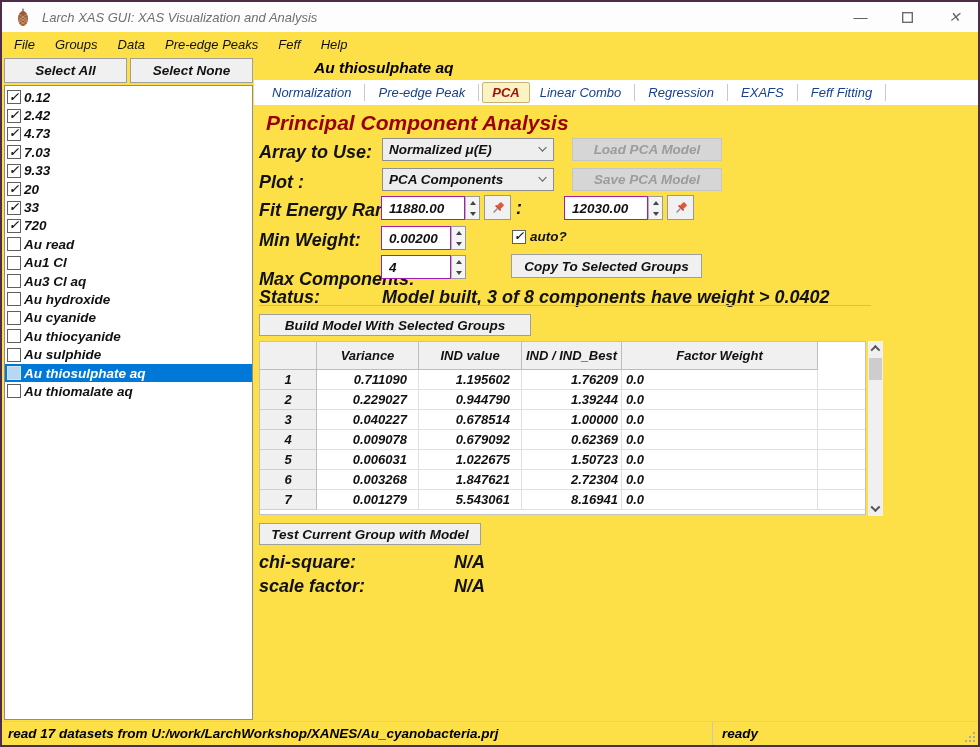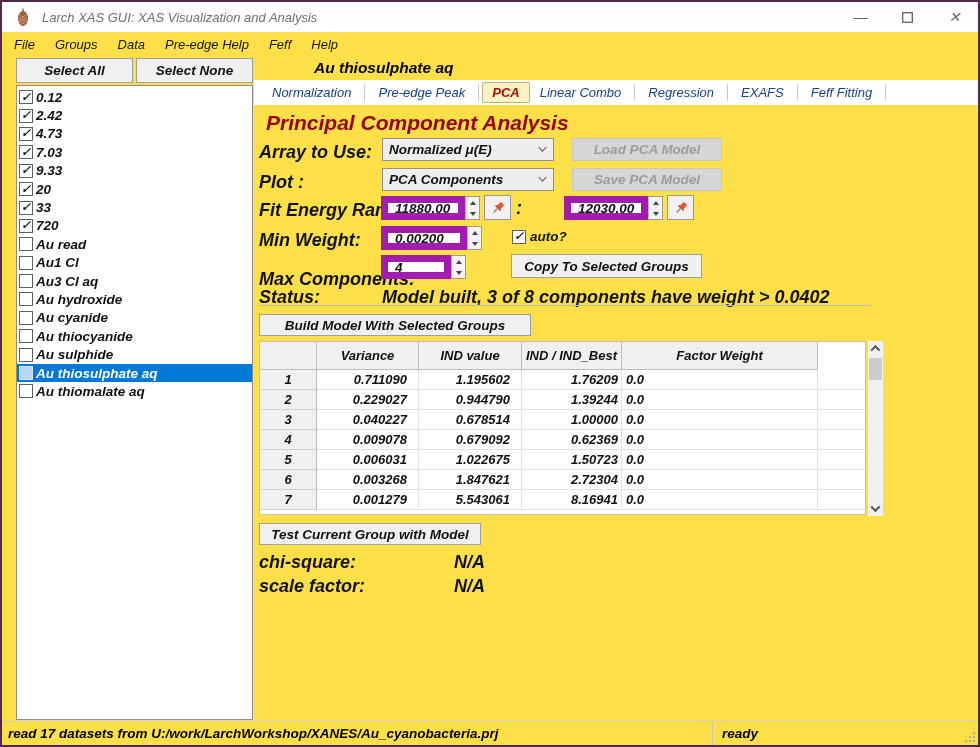--- a/index.html
+++ b/index.html
@@ -17,21 +17,21 @@
   .titlebar .app-icon { width:16px; height:19px; flex:none; }
   .titlebar-title { color:#6f6f6f; font-size:13px; margin-left:11px; white-space:nowrap; }
   .win-controls { margin-left:auto; display:flex; height:100%; }
   .win-btn { width:47px; height:100%; display:flex; align-items:center; justify-content:center; color:#636363; font-size:14px; }
   
   .menubar { height:25px; display:flex; align-items:center; padding-left:2px; flex:none; font-size:13px; color:#111; }
   .menu-item { padding:3px 10px; white-space:nowrap; }
   
   .body { flex:1; display:flex; min-height:0; }
   
-  .sidebar { width:252px; flex:none; display:flex; flex-direction:column; padding:1px 1px 1px 14px; }
+  .sidebar { width:252px; flex:none; display:flex; flex-direction:column; padding:1px 1px 1px 2px; }
   .sidebar-buttons { display:flex; gap:3px; margin-bottom:2px; }
   .btn { background:#f0f0f0; border:1px solid #9f9f9f; font-weight:bold; font-size:13.5px; color:#111;
          display:flex; align-items:center; justify-content:center; font-family:inherit; }
   .sidebar-buttons .btn { flex:1; height:25px; }
   .listbox { flex:1; background:#ffffff; border:1px solid #8d8d8d; overflow:hidden; padding-top:2px; }
   .list-item { height:18.4px; display:flex; align-items:center; padding-left:2px; font-weight:bold; font-size:13.5px; color:#111; }
   .cb { width:14px; height:14px; border:1px solid #5f5f5f; background:#fff; margin-right:3px; flex:none;
         display:flex; align-items:center; justify-content:center; font-size:12px; color:#222; }
   .list-item.checked .cb::after { content:"\2713"; margin-top:-1px; }
   .list-item.selected { background:#0078d7; color:#ffffff; }
@@ -46,21 +46,21 @@
   .tab-sep { width:1px; height:17px; background:#c9c9c9; margin:0 3px; flex:none; }
   .content { position:absolute; top:48px; left:0; right:0; bottom:0; }
   .lbl { position:absolute; font-weight:bold; font-size:18px; color:#111; white-space:nowrap; }
   .pca-heading { position:absolute; left:12px; top:6px; color:#9a0000; font-weight:bold; font-size:21px; }
   .combo { position:absolute; width:172px; height:23px; background:#eeeeee; border:1px solid #8f8f8f;
            font-weight:bold; font-size:13.5px; display:flex; align-items:center; padding-left:6px; color:#111; }
   .chev { margin-left:auto; margin-right:9px; border:solid #5a5a5a; border-width:0 1.5px 1.5px 0; padding:2.6px; transform:rotate(45deg) translateY(-2px); }
   .pushbtn { position:absolute; height:23px; }
   .pushbtn.disabled { background:#d6d6d6; color:#9c9c9c; border:1px solid #c6c6c6; }
   .spinfield { position:absolute; display:flex; height:24px; }
-  .spin-text { background:#ffffff; border:7px solid #a21caf; font-weight:bold; font-size:13.5px; color:#111;
+  .spin-text { background:#ffffff; border:1px solid #a21caf; font-weight:bold; font-size:13.5px; color:#111;
                display:flex; align-items:center; padding-left:7px; }
   .spin-btns { width:15px; display:flex; flex-direction:column; border:1px solid #9a9a9a; border-left:1px solid #b5b5b5; background:#f4f4f4; }
   .spin-half { flex:1; display:flex; align-items:center; justify-content:center; }
   .tri-up { width:0; height:0; border-left:3.5px solid transparent; border-right:3.5px solid transparent; border-bottom:4.5px solid #444; }
   .tri-dn { width:0; height:0; border-left:3.5px solid transparent; border-right:3.5px solid transparent; border-top:4.5px solid #444; }
   .pin-btn { position:absolute; width:27px; height:25px; border:1px solid #989898; background:#f1f1f1;
              display:flex; align-items:center; justify-content:center; }
   .checkline { position:absolute; display:flex; align-items:center; font-weight:bold; font-size:13.5px; color:#111; }
   .checkline .cb { margin-right:4px; }
   .checkline.checked .cb::after { content:"\2713"; margin-top:-1px; }
@@ -124,21 +124,21 @@
           </svg>
       </div>
       <div class="win-btn">✕</div>
     </div>
   </div>
 
   <div class="menubar">
     <span class="menu-item">File</span>
     <span class="menu-item">Groups</span>
     <span class="menu-item">Data</span>
-    <span class="menu-item">Pre-edge Help</span>
+    <span class="menu-item">Pre-edge Peaks</span>
     <span class="menu-item">Feff</span>
     <span class="menu-item">Help</span>
   </div>
 
   <div class="body">
 
     <div class="sidebar">
       <div class="sidebar-buttons">
         <div class="btn">Select All</div>
         <div class="btn">Select None</div>
@@ -289,21 +289,21 @@
             <g transform="rotate(45 8 8)">
               <rect x="5.6" y="1.6" width="4.8" height="5.6" rx="1" fill="#e2573a"></rect>
               <rect x="4.3" y="6.9" width="7.4" height="1.8" rx="0.9" fill="#c8492d"></rect>
               <line x1="8" y1="8.8" x2="8" y2="14.2" stroke="#8b8b8b" stroke-width="1.4"></line>
             </g>
           </svg>
         </div>
 
         <span class="lbl" style="left:5px; top:125px;">Min Weight:</span>
         <div class="spinfield" style="left:127px; top:121px;">
-          <div class="spin-text" style="width:86px;">0.00200</div>
+          <div class="spin-text" style="width:70px;">0.00200</div>
           <div class="spin-btns">
               <div class="spin-half">
                 <span class="tri-up"></span>
               </div>
               <div class="spin-half">
                 <span class="tri-dn"></span>
               </div>
             </div>
         </div>
         <div class="checkline checked" style="left:258px; top:124px;">

